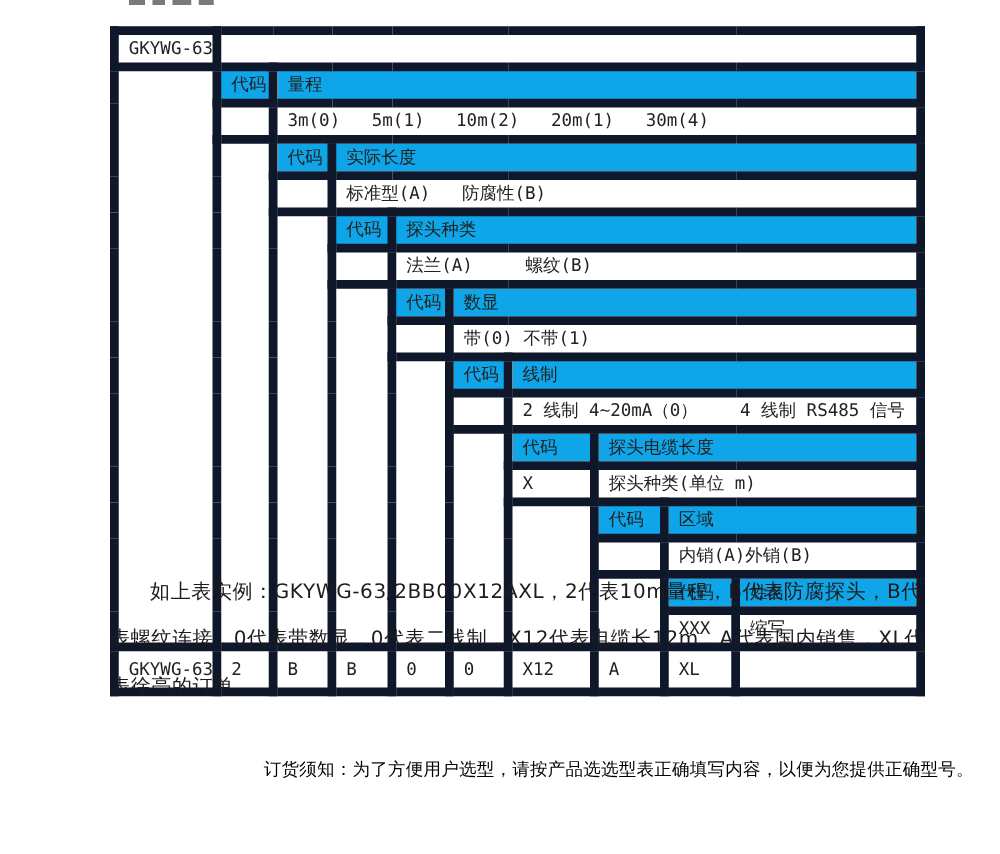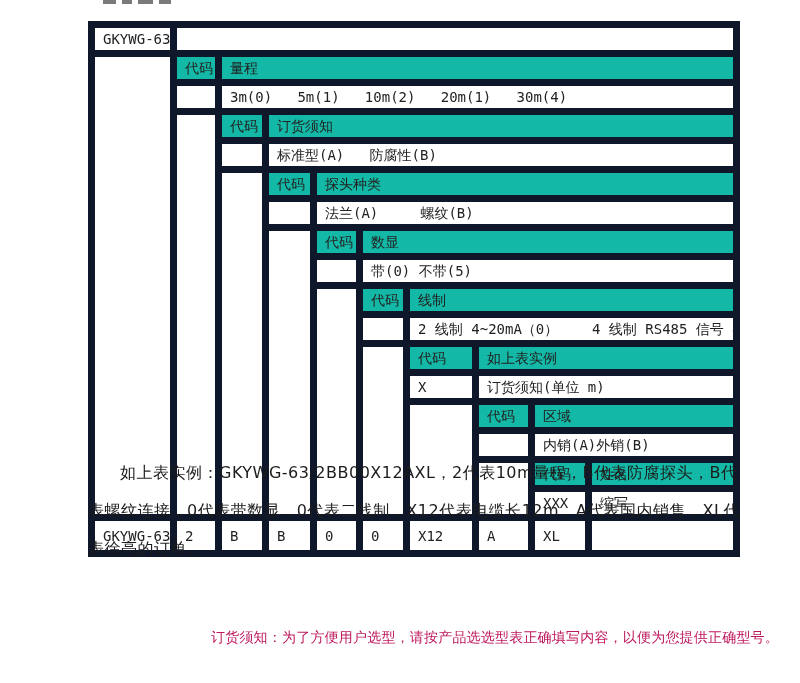--- a/index.html
+++ b/index.html
@@ -11,31 +11,31 @@
   .remnant i{display:inline-block;height:4px;background:#7a7a7a;margin-right:6px;vertical-align:top;}
 
   
   table.sel{position:absolute;left:88px;top:21px;width:645px;
             border-collapse:collapse;table-layout:fixed;
             font-family:"DejaVu Sans Mono","DejaVu Sans",sans-serif;
             font-size:14px;color:#222;}
   table.sel td{border:7px solid #0f172a;padding:0 2px 0 8px;height:22px;
                vertical-align:middle;white-space:pre;overflow:hidden;line-height:1;}
   table.sel tr.last td{height:29px;}
-  td.g{background:#14b8a6;}
+  td.g{background:#0ea5e9;}
 
   
   .para{position:absolute;left:88px;top:454px;width:662px;
         font-size:16px;line-height:38px;text-indent:32px;letter-spacing:0.5px;
         color:#1c1c1c;font-family:"DejaVu Sans","Liberation Sans",sans-serif;}
 
   
   .note{position:absolute;left:211px;top:606px;white-space:nowrap;
-        font-size:14px;line-height:20px;color:#be185d;letter-spacing:0.2px;
-        font-family:"DejaVu Sans","Liberation Sans",sans-serif;margin-top:21px;}
+        font-size:14px;line-height:20px;color:#000000;letter-spacing:0.2px;
+        font-family:"DejaVu Sans","Liberation Sans",sans-serif;}
 </style>
 </head>
 <body>
 
 <div id="page">
 
   <div class="remnant">
     <i style="width:13px"></i><i style="width:10px"></i><i style="width:15px"></i><i style="width:12px"></i>
   </div>
 
@@ -64,21 +64,21 @@
         <td class="g" colspan="8">量程</td>
       </tr>
       <tr>
         <td></td>
         <td colspan="8">3m(0)   5m(1)   10m(2)   20m(1)   30m(4)</td>
       </tr>
 
       <tr>
         <td rowspan="14"></td>
         <td class="g">代码</td>
-        <td class="g" colspan="7">订货须知</td>
+        <td class="g" colspan="7">实际长度</td>
       </tr>
       <tr>
         <td></td>
         <td colspan="7">标准型(A)   防腐性(B)</td>
       </tr>
 
       <tr>
         <td rowspan="12"></td>
         <td class="g">代码</td>
         <td class="g" colspan="6">探头种类</td>
@@ -88,41 +88,41 @@
         <td colspan="6">法兰(A)     螺纹(B)</td>
       </tr>
 
       <tr>
         <td rowspan="10"></td>
         <td class="g">代码</td>
         <td class="g" colspan="5">数显</td>
       </tr>
       <tr>
         <td></td>
-        <td colspan="5">带(0) 不带(5)</td>
+        <td colspan="5">带(0) 不带(1)</td>
       </tr>
 
       <tr>
         <td rowspan="8"></td>
         <td class="g">代码</td>
         <td class="g" colspan="4">线制</td>
       </tr>
       <tr>
         <td></td>
         <td colspan="4">2 线制 4~20mA（0）    4 线制 RS485 信号（1）</td>
       </tr>
 
       <tr>
         <td rowspan="6"></td>
         <td class="g">代码</td>
-        <td class="g" colspan="3">如上表实例</td>
+        <td class="g" colspan="3">探头电缆长度</td>
       </tr>
       <tr>
         <td>X</td>
-        <td colspan="3">订货须知(单位 m)</td>
+        <td colspan="3">探头种类(单位 m)</td>
       </tr>
 
       <tr>
         <td rowspan="4"></td>
         <td class="g">代码</td>
         <td class="g" colspan="2">区域</td>
       </tr>
       <tr>
         <td></td>
         <td colspan="2">内销(A)外销(B)</td>

